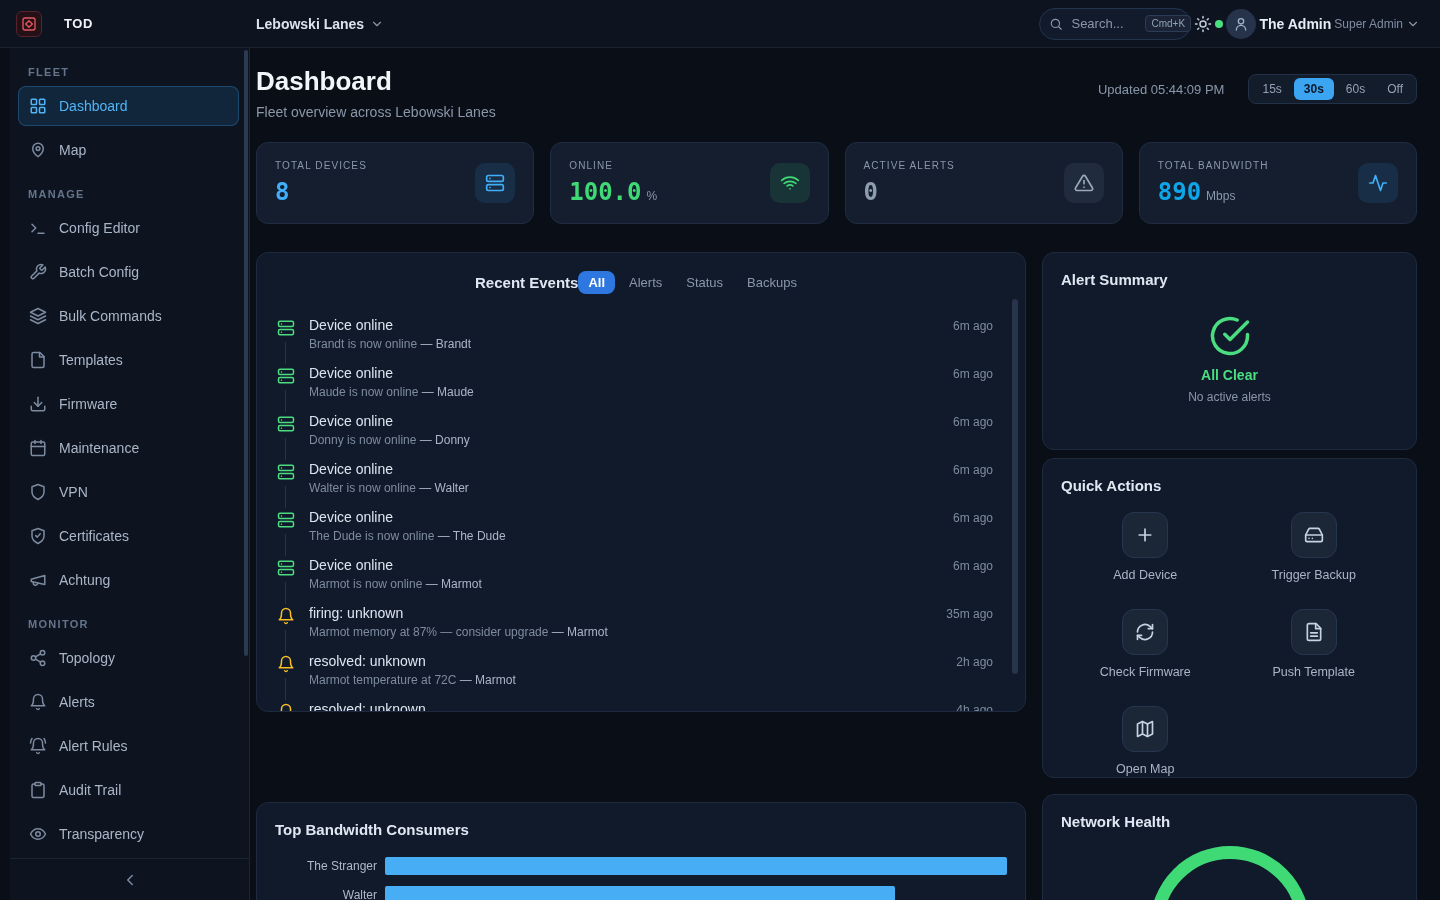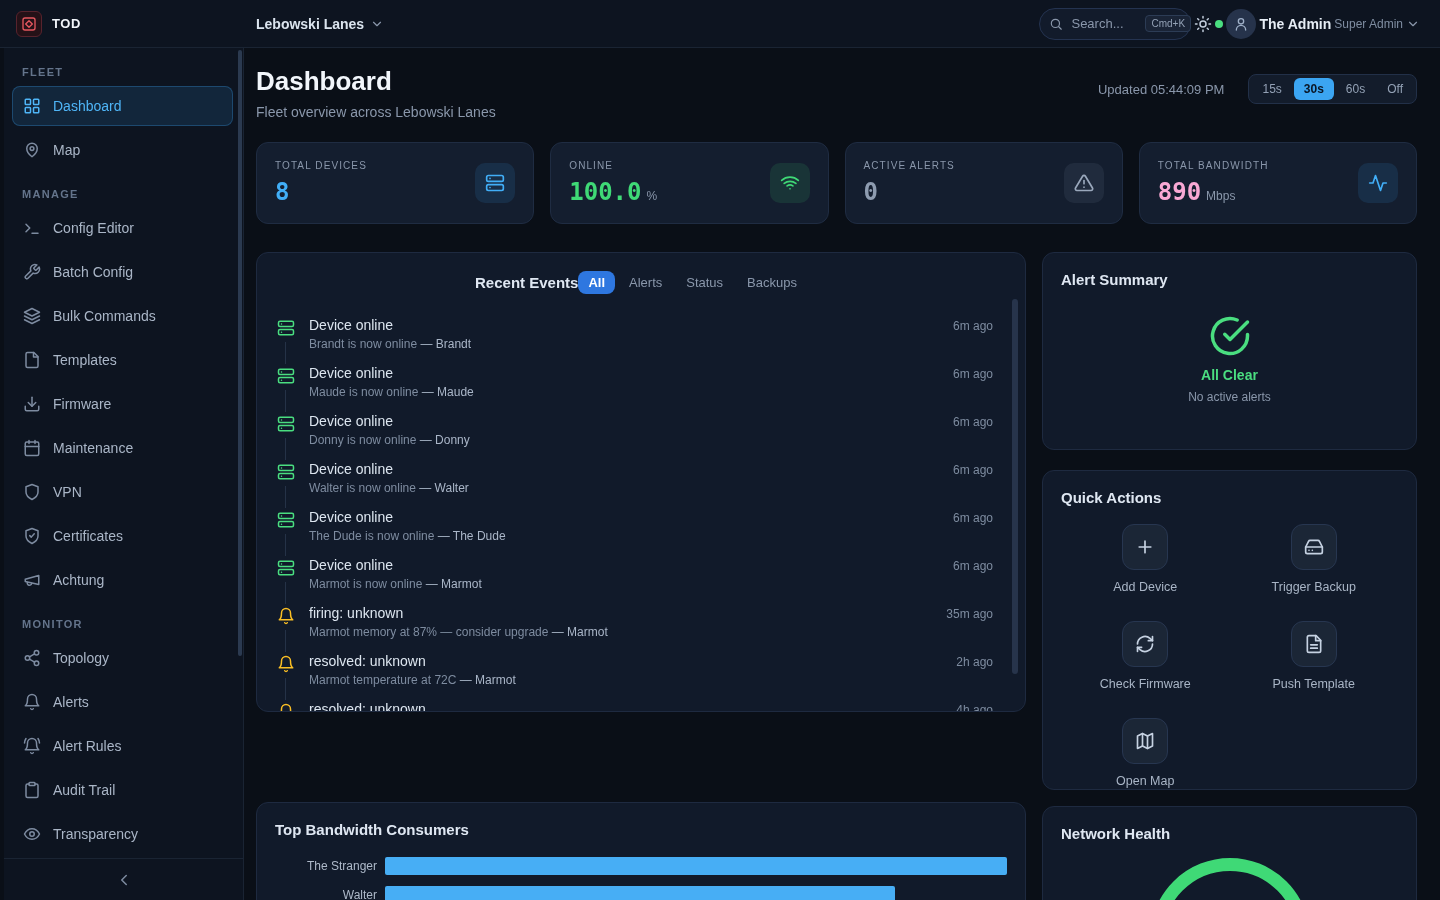--- a/index.html
+++ b/index.html
@@ -4,21 +4,21 @@
 <style>
   *{margin:0;padding:0;box-sizing:border-box}
   html,body{width:1440px;height:900px;overflow:hidden;background:#0a0f17;
     font-family:"Liberation Sans",sans-serif;color:#e6edf5;font-size:14px}
   .icon{display:inline-flex}
   .icon svg,[class$="-icon"] svg{display:block}
 
   
   .topbar{position:fixed;top:0;left:0;right:0;height:48px;background:#0d1420;
     border-bottom:1px solid #1a2433;display:flex;align-items:center;z-index:20}
-  .brand{width:240px;flex:none;display:flex;align-items:center;gap:10px;padding:0 16px}
+  .brand{width:240px;flex:none;display:flex;align-items:center;gap:22px;padding:0 16px}
   .brand-logo{width:26px;height:26px;border-radius:6px;background:#241117;border:1px solid #57232d;
     display:flex;align-items:center;justify-content:center;color:#e4575f}
   .brand-logo svg{width:16px;height:16px}
   .brand-name{font-weight:700;font-size:13px;letter-spacing:.6px;color:#f1f5fa}
   .org-switch{display:flex;align-items:center;gap:6px;font-size:14px;font-weight:600;color:#dbe4ee;
     cursor:pointer;padding-left:16px}
   .org-switch .icon{width:14px;height:14px;color:#8a97ab}
   .topbar-right{margin-left:auto;display:flex;align-items:center;gap:3px;padding-right:20px}
   .search-pill{display:flex;align-items:center;gap:8px;height:32px;width:152px;padding:0 9px;
     border-radius:16px;background:#121b2b;border:1px solid #243350;color:#8a97ab}
@@ -31,21 +31,21 @@
   .tb-icon-btn{width:18px;height:18px;color:#c3cedd;cursor:pointer}
   .status-dot{width:8px;height:8px;border-radius:50%;background:#4ade80}
   .avatar{width:30px;height:30px;border-radius:50%;background:#26334b;display:flex;align-items:center;
     justify-content:center;color:#9fb0c8;cursor:pointer}
   .avatar svg{width:16px;height:16px}
   .user-name{font-size:14px;font-weight:600;color:#e6edf5}
   .user-role{font-size:12px;color:#7f8da1}
   .user-chevron{width:14px;height:14px;color:#8a97ab;cursor:pointer}
 
   
-  .sidebar{position:fixed;top:48px;left:4px;bottom:0;width:240px;background:#0d1420;
+  .sidebar{position:fixed;top:48px;left:10px;bottom:0;width:240px;background:#0d1420;
     border-right:1px solid #1a2433;display:flex;flex-direction:column;z-index:10}
   .sidebar-scroll{flex:1;overflow:hidden;padding:4px 10px 0 8px;position:relative}
   .nav-section-label{font-size:11px;letter-spacing:1.3px;color:#64748b;text-transform:uppercase;
     padding:14px 10px 8px;font-weight:700}
   .nav-item{display:flex;align-items:center;gap:12px;height:40px;padding:0 10px;border-radius:8px;
     color:#aab6c7;font-size:14px;cursor:pointer;margin-bottom:4px;border:1px solid transparent}
   .nav-item .icon{width:18px;height:18px;color:#7d8ba0;flex:none}
   .nav-item.active{background:rgba(56,166,246,.13);border-color:rgba(56,166,246,.28);color:#4fb5f7}
   .nav-item.active .icon{color:#4fb5f7}
   .sidebar-thumb{position:absolute;right:1px;top:2px;width:4px;height:606px;background:#2b3a50;border-radius:2px}
@@ -103,21 +103,21 @@
   .events-thumb{position:absolute;right:7px;top:46px;width:6px;height:375px;background:#27344b;border-radius:3px}
 
   
   .alert-summary{height:198px;display:flex;flex-direction:column}
   .as-center{flex:1;display:flex;flex-direction:column;align-items:center;justify-content:center}
   .as-check{width:42px;height:42px;color:#4ade80}
   .as-status{color:#4ade80;font-weight:600;font-size:14px;margin-top:10px}
   .as-sub{color:#8a97ab;font-size:12px;margin-top:7px}
 
   
-  .quick-actions{height:320px;margin-top:20px}
+  .quick-actions{height:320px;margin-top:8px}
   .qa-grid{display:grid;grid-template-columns:1fr 1fr;row-gap:27px;margin-top:18px}
   .qa-item{display:flex;flex-direction:column;align-items:center;cursor:pointer}
   .qa-icon{width:46px;height:46px;border-radius:12px;background:#1b2636;border:1px solid #273650;
     display:flex;align-items:center;justify-content:center;color:#c6d2e2}
   .qa-icon svg{width:20px;height:20px}
   .qa-label{font-size:12.5px;color:#a9b5c6;margin-top:10px}
 
   
   .bw-panel{margin-top:90px;height:280px}
   .bw-list{margin-top:18px}
@@ -418,21 +418,21 @@
             <path d="M10.29 3.86 1.82 18a2 2 0 0 0 1.71 3h16.94a2 2 0 0 0 1.71-3L13.71 3.86a2 2 0 0 0-3.42 0z"></path>
             <path d="M12 9v4"></path>
             <path d="M12 17h.01"></path>
           </svg>
         </div>
      </div>
       <div class="stat-card">
        <div class="stat-info">
          <div class="stat-label">TOTAL BANDWIDTH</div>
          <div class="stat-value-row">
-           <span class="stat-value" style="color:#f9a8d4">890</span>
+           <span class="stat-value" style="color:#0ea5e9">890</span>
            <span class="stat-unit">Mbps</span>
          </div>
        </div>
        <div class="stat-icon" style="color:#41aef7;background:rgba(56,166,246,0.12)">
           <svg viewBox="0 0 24 24" fill="none" stroke="currentColor" stroke-width="2" stroke-linecap="round" stroke-linejoin="round">
             <path d="M22 12h-4l-3 9L9 3l-3 9H2"></path>
           </svg>
         </div>
      </div>
     </div>

